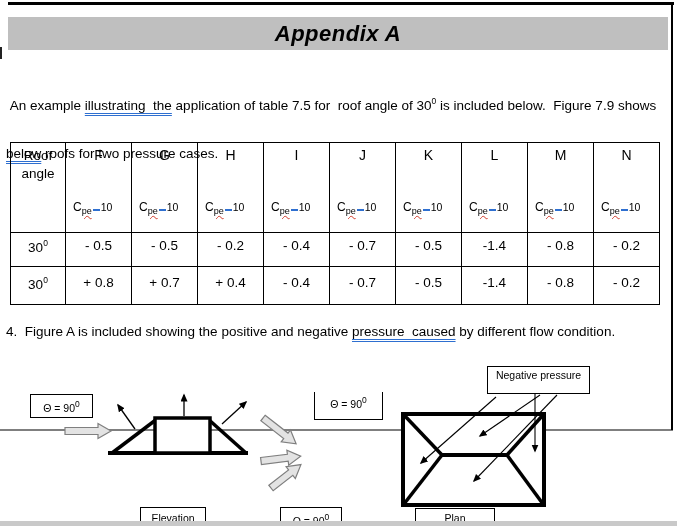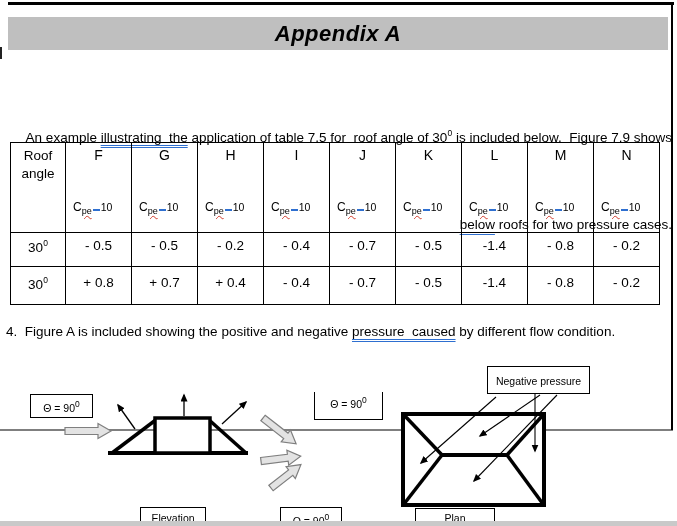--- a/index.html
+++ b/index.html
@@ -15,21 +15,21 @@
   .bottom-strip { position:absolute; left:0; top:521px; width:677px; height:5px; background:#c9c9c9; z-index:60; }
 
   
   .title-bar {
     position:absolute; left:8px; top:17px; width:660px; height:33px;
     background:#bfbfbf; display:flex; align-items:center; justify-content:center;
   }
   .title-bar h1 { font-size:22px; font-weight:bold; font-style:italic; letter-spacing:0.5px; }
 
   
-  .intro { position:absolute; left:6px; top:61px; width:666px; font-size:13.5px; line-height:29px; white-space:pre-wrap;text-align:right; }
+  .intro { position:absolute; left:6px; top:61px; width:666px; font-size:13.5px; line-height:16px; white-space:pre-wrap; }
   .gram { text-decoration:underline double #2e6fd0; text-decoration-thickness:1px; text-underline-offset:3px; }
 
   
   table.roof {
     position:absolute; left:10px; top:142px; border-collapse:collapse; table-layout:fixed;
   }
   table.roof td { border:1.4px solid #000; vertical-align:top; font-size:13.5px; text-align:center; }
   td.c-angle { width:55px; }
   td.c-val   { width:66px; }
   tr.hdr td  { height:90px; }
@@ -44,21 +44,21 @@
   sup.deg { font-size:8.5px; vertical-align:super; }
 
   
   .item4 { position:absolute; left:6px; top:324px; width:666px; font-size:13.5px; white-space:pre-wrap; }
 
   
   .fig-box { position:absolute; border:1.3px solid #000; background:#fff; text-align:center;
              font-size:10.5px; z-index:20; }
   .fb-theta-left  { left:30px;  top:394px; width:63px;  height:24px; padding-top:4px; }
   .fb-theta-mid   { left:314px; top:392px; width:69px;  height:28px; border-top:none; padding-top:3px; background:transparent; }
-  .fb-negpress    { left:487px; top:366px; width:103px; height:28px; padding-top:8px; }
+  .fb-negpress    { left:487px; top:366px; width:103px; height:28px; padding-top:2px; }
   .fb-elevation   { left:140px; top:507px; width:66px;  height:26px; padding-top:4px; }
   .fb-theta-bot   { left:280px; top:507px; width:62px;  height:26px; padding-top:4px; }
   .fb-plan        { left:415px; top:508px; width:80px;  height:26px; padding-top:3px; }
 
   svg.fig { position:absolute; left:0; top:355px; z-index:10; }
 </style>
 </head>
 <body>
 
 <div id="page">

